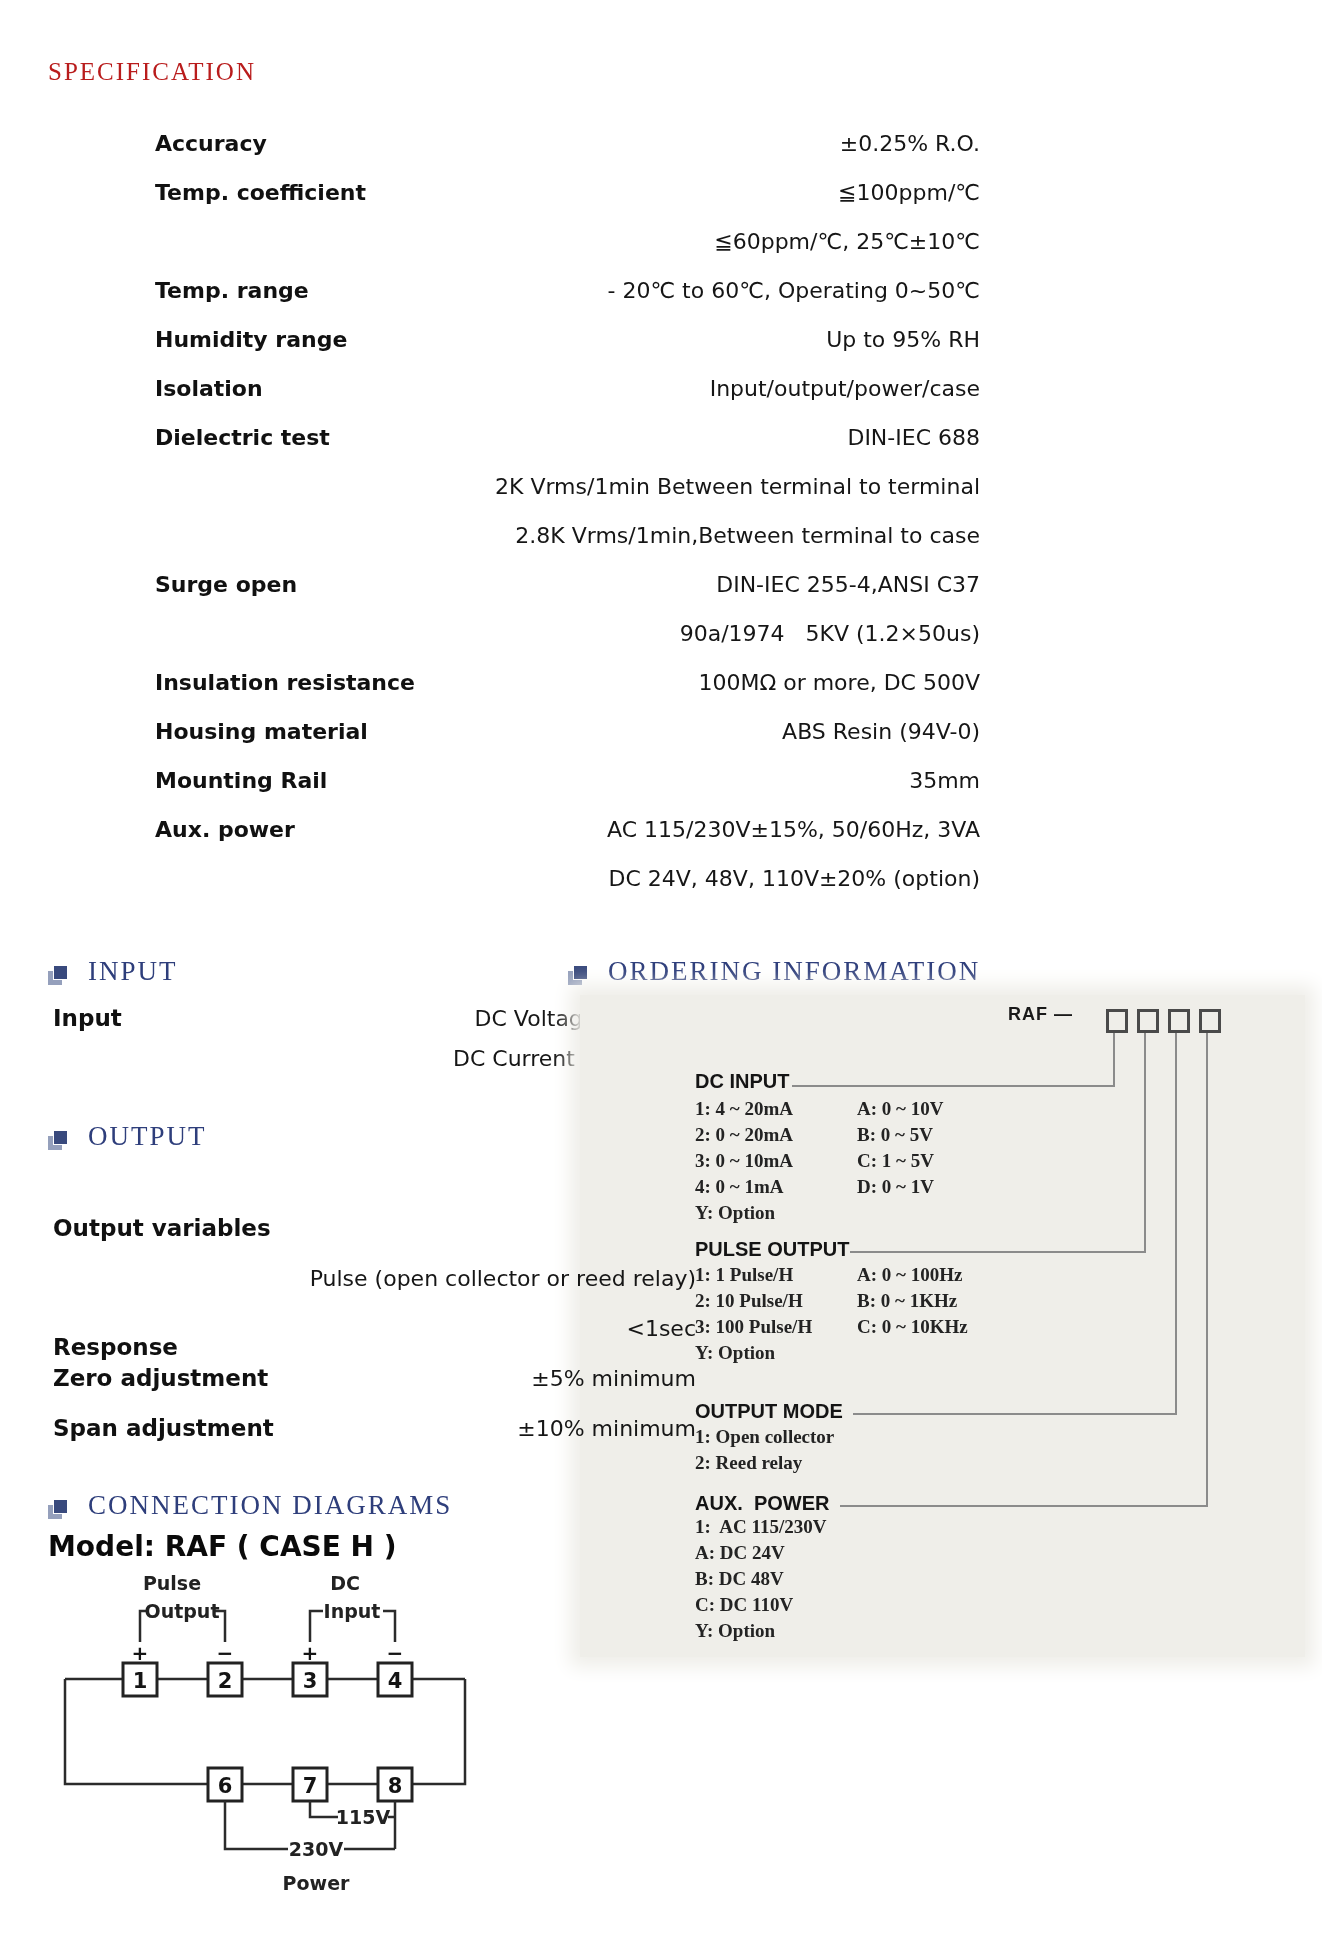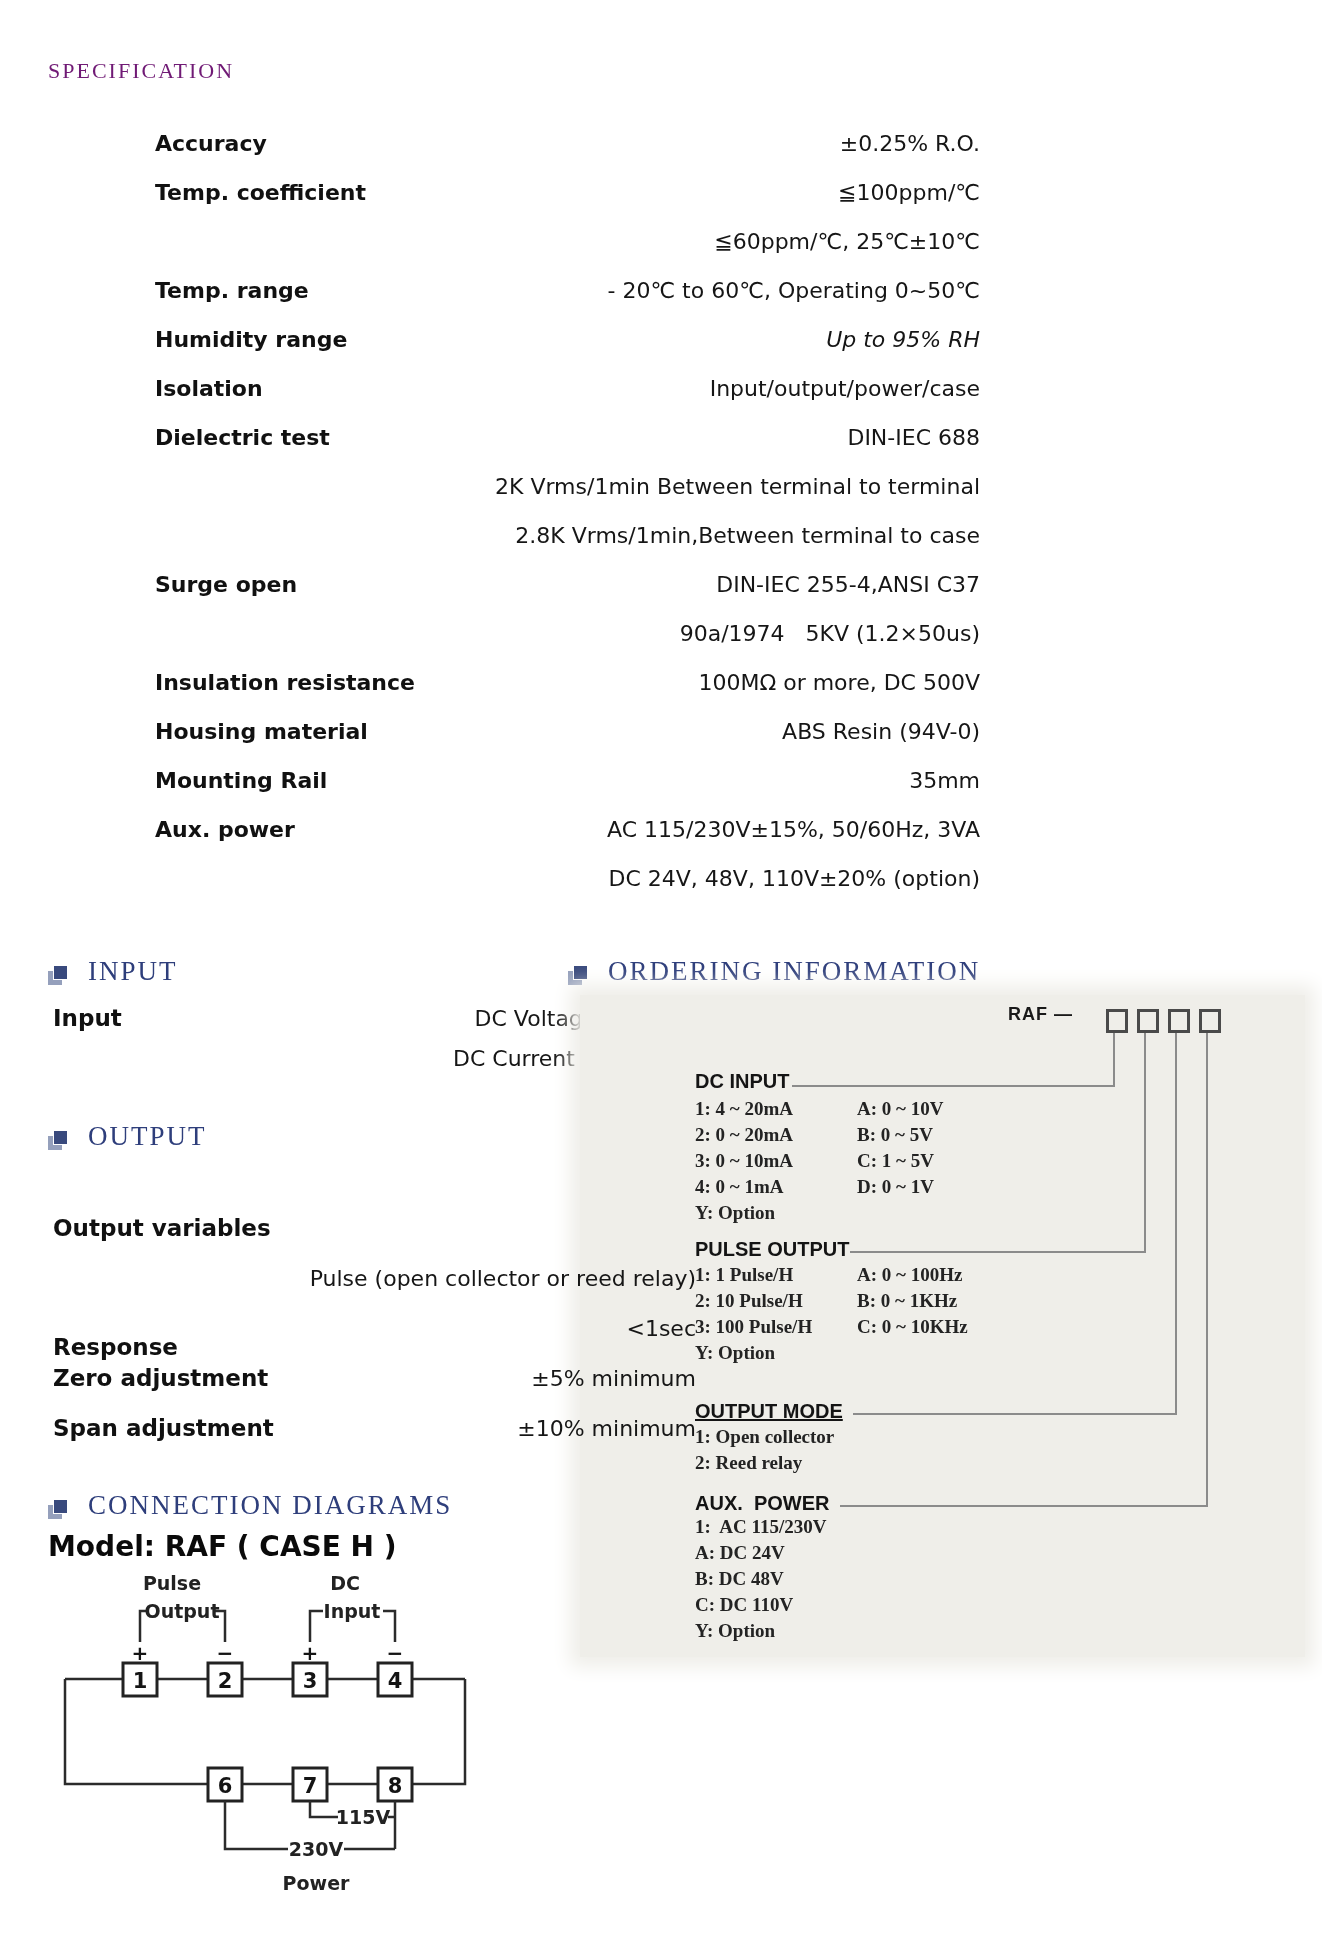--- a/index.html
+++ b/index.html
@@ -1,19 +1,19 @@
 <!DOCTYPE html>
 <html><head>
 <meta charset="utf-8">
 <style>
   html,body{margin:0;padding:0;background:#ffffff;}
   .page{position:relative;width:1322px;height:1936px;background:#ffffff;overflow:hidden;
         font-family:"DejaVu Sans",sans-serif;color:#111;}
   .abs{position:absolute;}
-  .doc-title{font-family:"Liberation Serif",serif;font-size:22px;letter-spacing:2px;color:#701a75;}
+  .doc-title{font-family:"Liberation Serif",serif;font-size:25px;letter-spacing:2px;color:#b91c1c;}
   .sec-title{font-family:"Liberation Serif",serif;font-size:27px;letter-spacing:2px;color:#2e3e7b;}
   .sec-icon{position:absolute;width:22px;height:22px;}
   .sec-icon::before{content:"";position:absolute;left:0;bottom:0;width:14px;height:14px;background:#95a0bc;}
   .sec-icon::after{content:"";position:absolute;right:0;top:0;width:15px;height:15px;background:#394a7d;
                    box-shadow:-2px 2px 0 #ffffff inset;border:1px solid #fff;}
   .spec-label{position:absolute;left:155px;font-weight:700;font-size:22px;white-space:pre;}
   .spec-value{position:absolute;left:380px;width:600px;text-align:right;font-size:22px;white-space:pre;color:#161616;}
   .lcol-label{position:absolute;left:53px;font-weight:700;font-size:23px;white-space:pre;}
   .lcol-value{position:absolute;left:260px;width:436px;text-align:right;font-size:22px;white-space:pre;color:#161616;}
   .scan-panel{position:absolute;left:580px;top:995px;width:725px;height:662px;
@@ -42,21 +42,21 @@
   <div class="abs doc-title" style="left:48px;top:58px;">SPECIFICATION</div>
 
   <div class="spec-label" style="top:131px;">Accuracy</div>
   <div class="spec-value" style="top:131px;">±0.25% R.O.</div>
   <div class="spec-label" style="top:180px;text-align:center;">Temp. coefficient</div>
   <div class="spec-value" style="top:180px;">≦100ppm/℃</div>
   <div class="spec-value" style="top:229px;">≦60ppm/℃, 25℃±10℃</div>
   <div class="spec-label" style="top:278px;">Temp. range</div>
   <div class="spec-value" style="top:278px;">- 20℃ to 60℃, Operating 0~50℃</div>
   <div class="spec-label" style="top:327px;">Humidity range</div>
-  <div class="spec-value" style="top:327px;font-style:italic;">Up to 95% RH</div>
+  <div class="spec-value" style="top:327px;">Up to 95% RH</div>
   <div class="spec-label" style="top:376px;">Isolation</div>
   <div class="spec-value" style="top:376px;">Input/output/power/case</div>
   <div class="spec-label" style="top:425px;text-align:center;">Dielectric test</div>
   <div class="spec-value" style="top:425px;">DIN-IEC 688</div>
   <div class="spec-value" style="top:474px;">2K Vrms/1min Between terminal to terminal</div>
   <div class="spec-value" style="top:523px;">2.8K Vrms/1min,Between terminal to case</div>
   <div class="spec-label" style="top:572px;">Surge open</div>
   <div class="spec-value" style="top:572px;">DIN-IEC 255-4,ANSI C37</div>
   <div class="spec-value" style="top:621px;">90a/1974   5KV (1.2×50us)</div>
   <div class="spec-label" style="top:670px;">Insulation resistance</div>
@@ -106,21 +106,21 @@
 
   <div class="ord-name" style="left:695px;top:1238px;">PULSE OUTPUT</div>
   <div class="ord-item" style="left:695px;top:1264px;">1: 1 Pulse/H</div>
   <div class="ord-item" style="left:695px;top:1290px;">2: 10 Pulse/H</div>
   <div class="ord-item" style="left:695px;top:1316px;">3: 100 Pulse/H</div>
   <div class="ord-item" style="left:695px;top:1342px;">Y: Option</div>
   <div class="ord-item" style="left:857px;top:1264px;">A: 0 ~ 100Hz</div>
   <div class="ord-item" style="left:857px;top:1290px;">B: 0 ~ 1KHz</div>
   <div class="ord-item" style="left:857px;top:1316px;">C: 0 ~ 10KHz</div>
 
-  <div class="ord-name" style="left:695px;top:1400px;text-decoration:underline;">OUTPUT MODE</div>
+  <div class="ord-name" style="left:695px;top:1400px;">OUTPUT MODE</div>
   <div class="ord-item" style="left:695px;top:1426px;">1: Open collector</div>
   <div class="ord-item" style="left:695px;top:1452px;">2: Reed relay</div>
 
   <div class="ord-name" style="left:695px;top:1492px;">AUX.  POWER</div>
   <div class="ord-item" style="left:695px;top:1516px;">1:  AC 115/230V</div>
   <div class="ord-item" style="left:695px;top:1542px;">A: DC 24V</div>
   <div class="ord-item" style="left:695px;top:1568px;">B: DC 48V</div>
   <div class="ord-item" style="left:695px;top:1594px;">C: DC 110V</div>
   <div class="ord-item" style="left:695px;top:1620px;">Y: Option</div>
 

